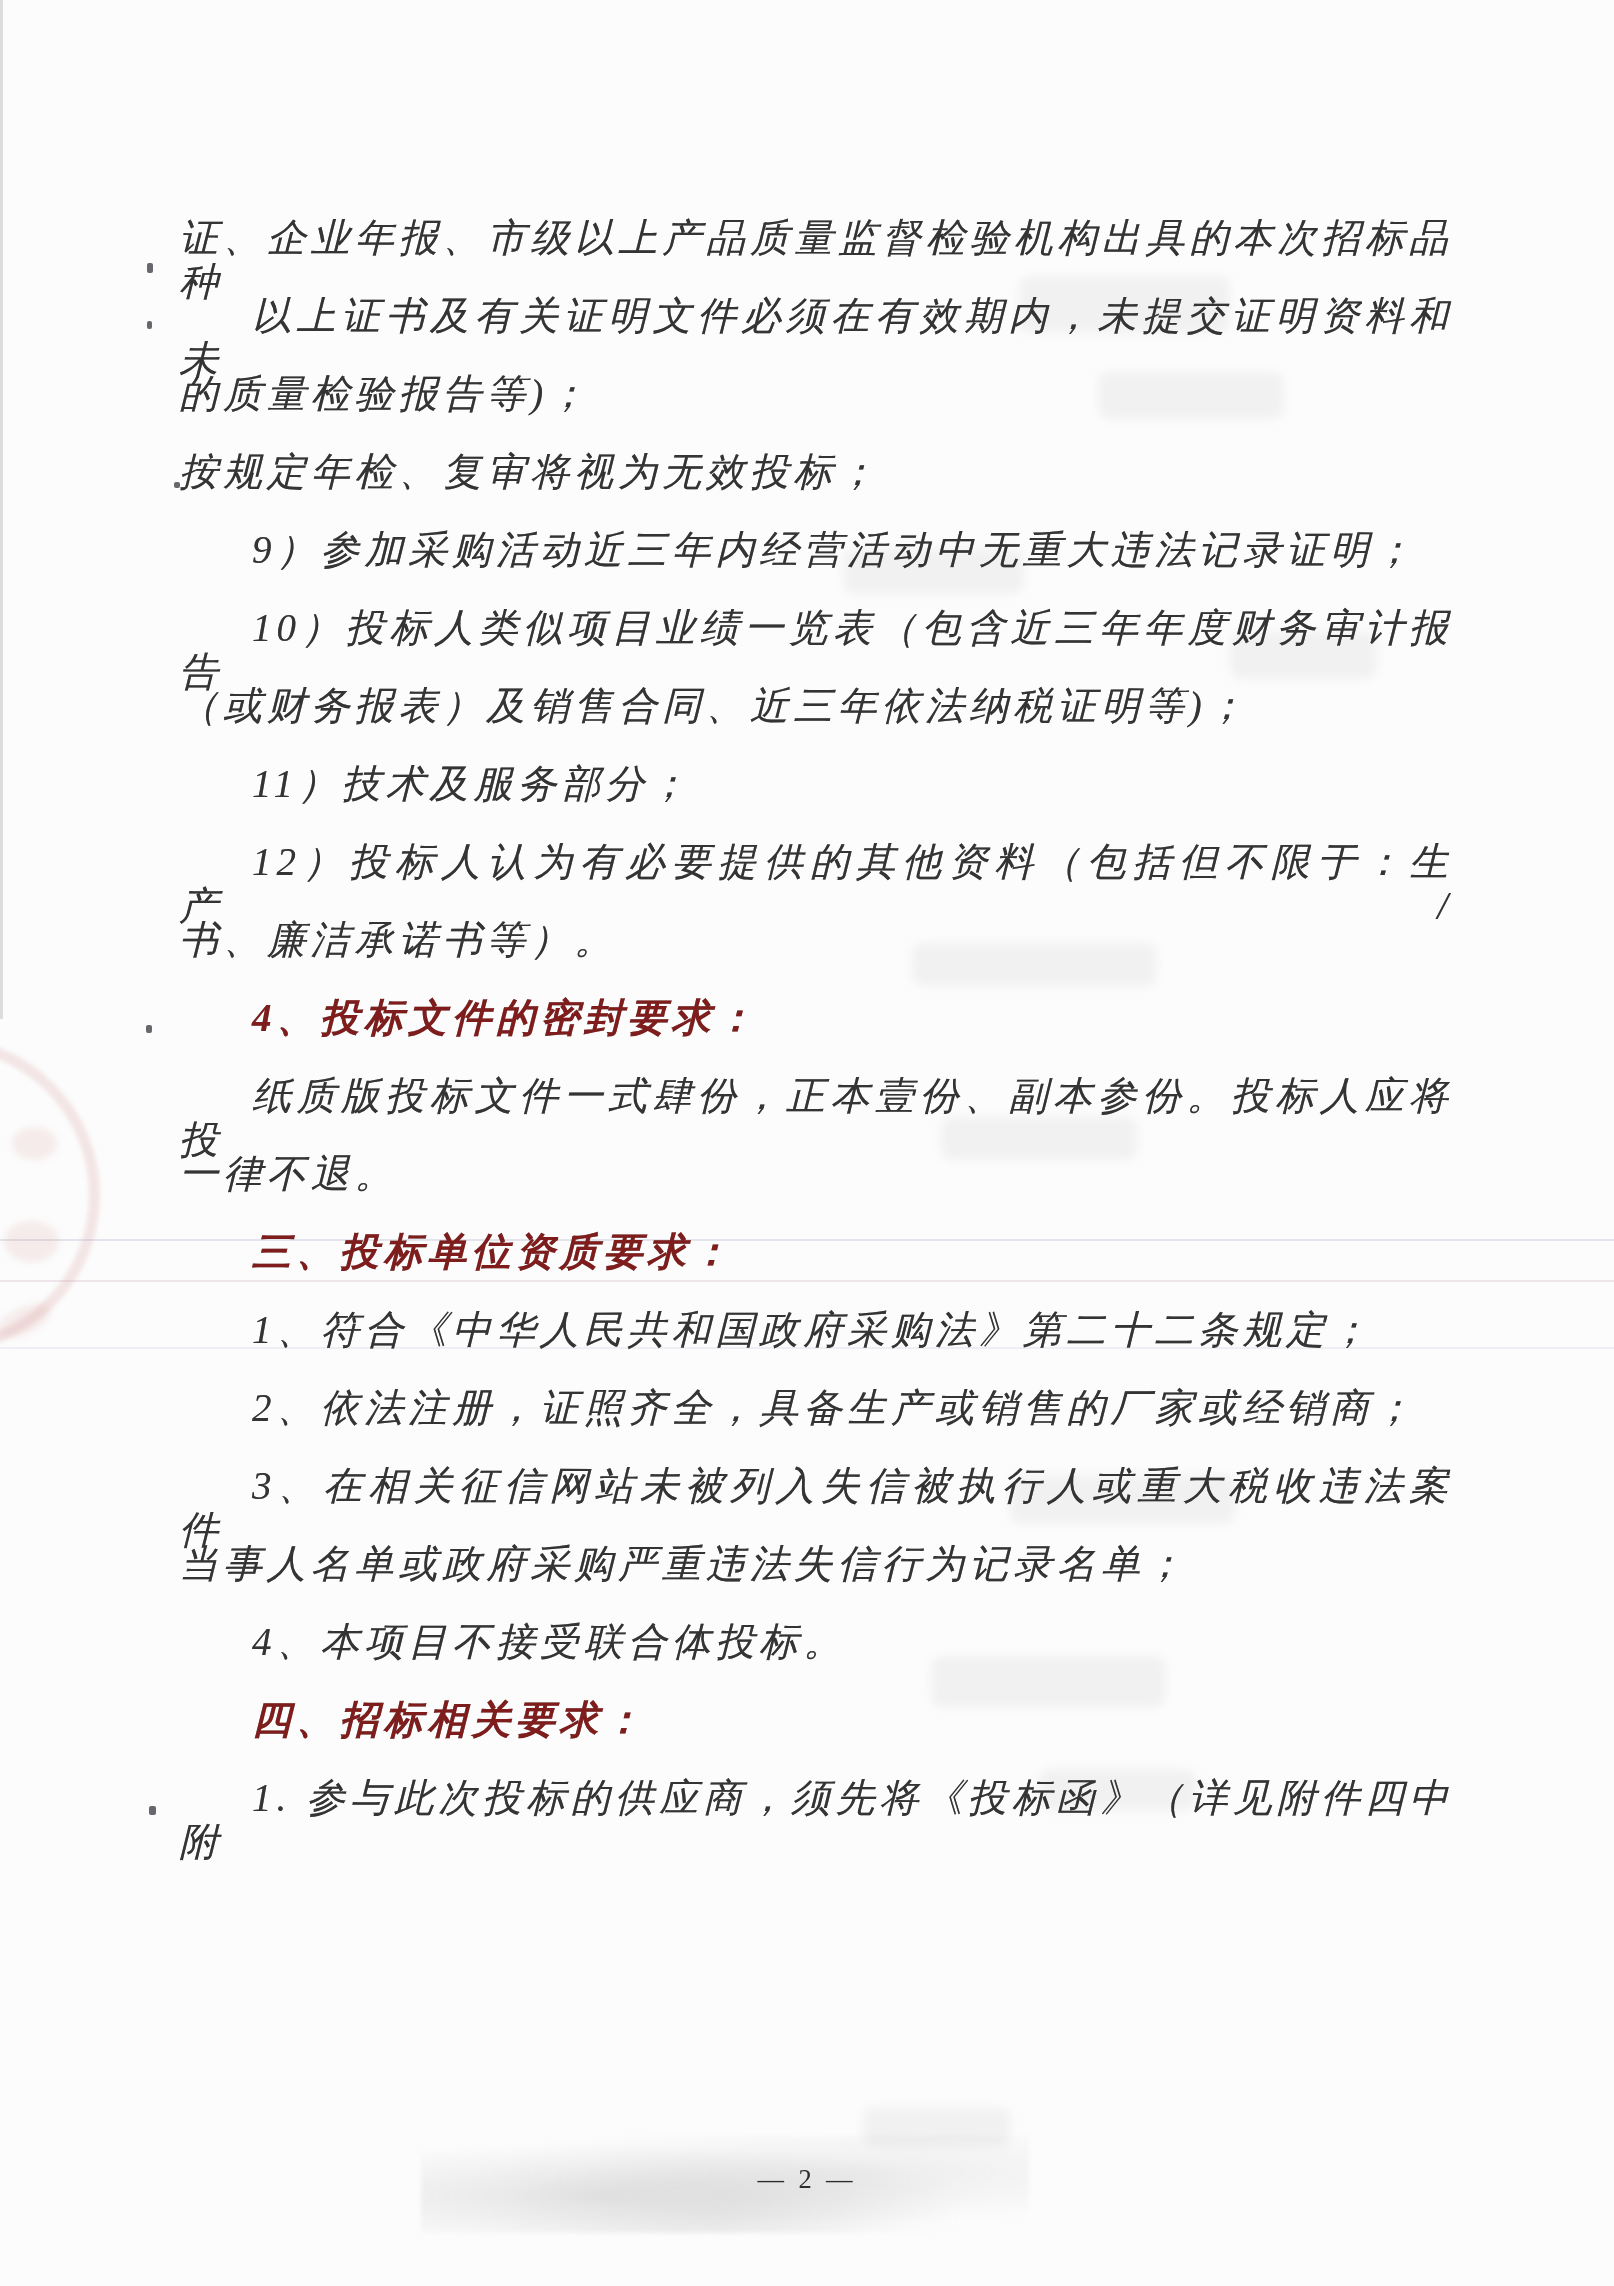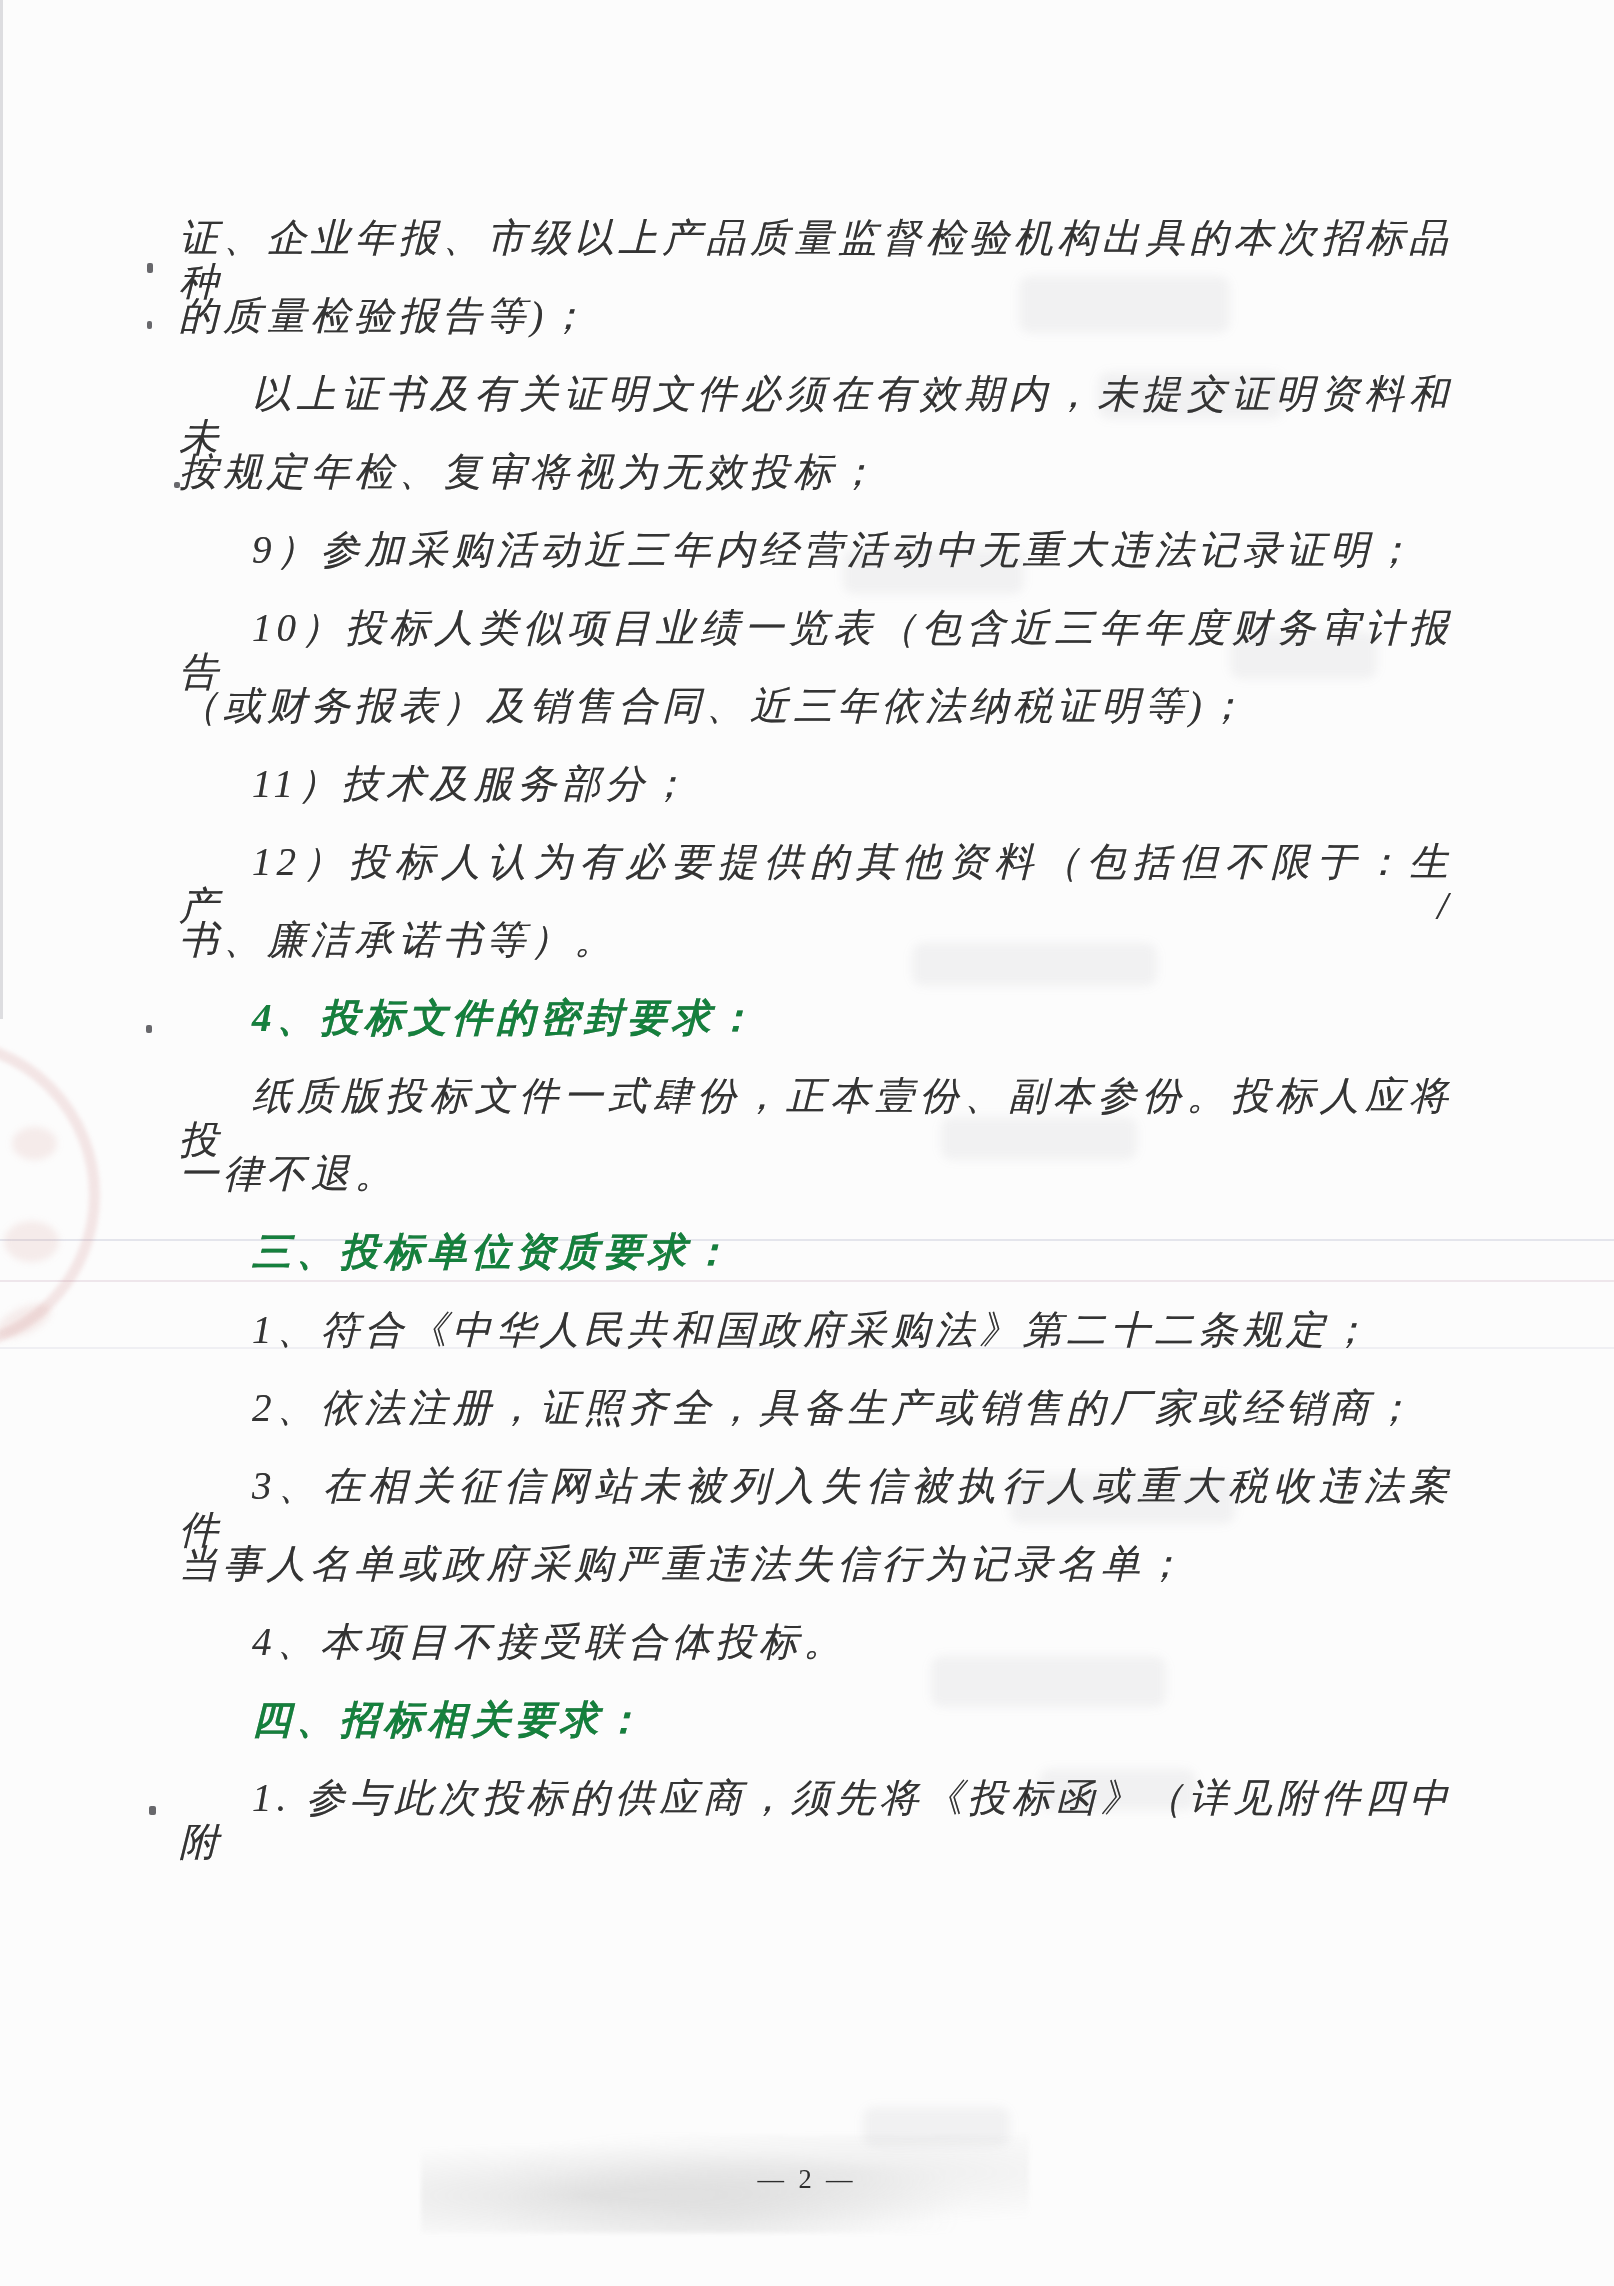--- a/index.html
+++ b/index.html
@@ -25,21 +25,21 @@
     color:#343434;
     text-shadow:0 0 0.6px rgba(60,60,60,0.55);
     font-style:italic;
   }
   .line.fill{
     white-space:normal;
     text-align:justify;
     text-align-last:justify;
   }
   .line.indent{ text-indent:73px; }
-  .line.bold{ font-weight:700; color:#15803d; }
+  .line.bold{ font-weight:700; color:#7f1d1d; }
   .page-number{
     position:absolute;
     left:0;top:2164px;width:1614px;
     text-align:center;
     font-size:26.5px;
     letter-spacing:3.9px;
     color:#2d2d2d;
   }
   
   .scanline{ position:absolute;left:0;width:1614px;height:2px; }
@@ -112,22 +112,22 @@
   <div class="speck" style="left:147px;top:263px;width:5.9px;height:9.8px;"></div>
   <div class="speck" style="left:147px;top:321px;width:4.9px;height:7.8px;"></div>
   <div class="speck" style="left:174px;top:482px;width:5.9px;height:5.9px;"></div>
   <div class="speck" style="left:146px;top:1025px;width:5.9px;height:7.8px;"></div>
   <div class="speck" style="left:149px;top:1806px;width:6.9px;height:8.8px;"></div>
 
   <div class="pg-noise"></div>
 
   <div class="doc-body">
     <p class="line fill">证、企业年报、市级以上产品质量监督检验机构出具的本次招标品种</p>
+    <p class="line indent fill">以上证书及有关证明文件必须在有效期内，未提交证明资料和未</p>
     <p class="line">的质量检验报告等)；</p>
-    <p class="line indent fill">以上证书及有关证明文件必须在有效期内，未提交证明资料和未</p>
     <p class="line">按规定年检、复审将视为无效投标；</p>
     <p class="line indent">9）参加采购活动近三年内经营活动中无重大违法记录证明；</p>
     <p class="line indent fill">10）投标人类似项目业绩一览表（包含近三年年度财务审计报告</p>
     <p class="line">（或财务报表）及销售合同、近三年依法纳税证明等)；</p>
     <p class="line indent">11）技术及服务部分；</p>
     <p class="line indent fill">12）投标人认为有必要提供的其他资料（包括但不限于：生产/</p>
     <p class="line">书、廉洁承诺书等）。</p>
     <p class="line indent bold">4、投标文件的密封要求：</p>
     <p class="line indent fill">纸质版投标文件一式肆份，正本壹份、副本参份。投标人应将投</p>
     <p class="line">一律不退。</p>

